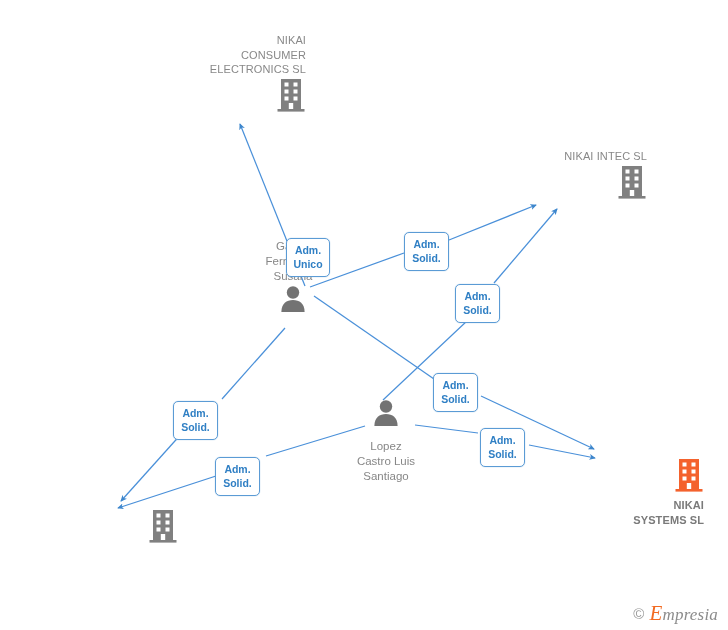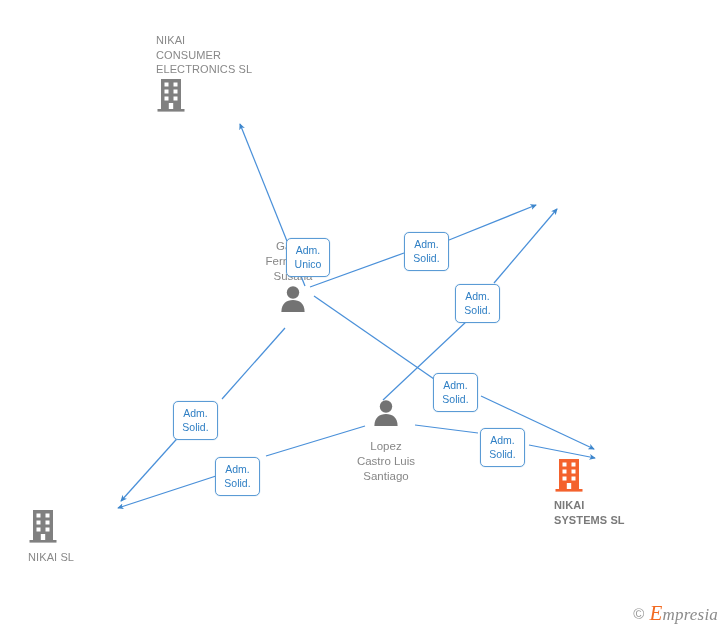--- a/index.html
+++ b/index.html
@@ -16,21 +16,21 @@
     overflow:hidden;
   }
   #edge-layer{
     position:absolute;
     left:0; top:0;
     width:728px; height:630px;
   }
 
   
   .node{ position:absolute; }
-  .company{ width:150px; margin-left:-75px; text-align:left; }
+  .company{ width:150px; margin-left:-75px; text-align:right; }
   .company .label{
     font-size:11px;
     line-height:14.5px;
     color:#888888;
     letter-spacing:.1px;
     white-space:pre-line;
   }
   .company.focal .label{ color:#7a7a7a; font-weight:bold; }
   .company .glyph{ display:block; line-height:0; }
   .company .glyph svg{ display:inline-block; }
@@ -52,20 +52,21 @@
     background:#ffffff;
     border:1.6px solid #5b9bd5;
     border-radius:5px;
     color:#2f7fc4;
     font-size:10.5px;
     line-height:14px;
     text-align:center;
     padding:4px 6px 5px 6px;
     white-space:pre-line;
     box-shadow:0 0 0 .5px rgba(91,155,213,.18);
+    font-weight:bold;
   }
 
   
   #watermark{
     position:absolute;
     right:10px;
     bottom:6px;
     display:flex;
     align-items:center;
     gap:5px;
@@ -132,38 +133,55 @@
           <rect x="8.5" y="12.5" width="4" height="4"></rect>
           <rect x="17.5" y="12.5" width="4" height="4"></rect>
           <rect x="8.5" y="19.5" width="4" height="4"></rect>
           <rect x="17.5" y="19.5" width="4" height="4"></rect>
           <rect x="12.8" y="26" width="4.4" height="6"></rect>
         </g>
       </svg>
     </span>
   </div>
 
-
-  <div class="node company" style="left:103px; top:508px;">
+  <div class="node company" style="left:572px; top:149px;">
+    <div class="label">NIKAI INTEC  SL</div>
     <span class="glyph">
       <svg width="30" height="36" viewBox="0 0 30 36" xmlns="http://www.w3.org/2000/svg">
         <rect x="5" y="2" width="20" height="30" fill="#808080"></rect>
         <rect x="1.5" y="32" width="27" height="2.6" fill="#808080"></rect>
         <g fill="#ffffff">
           <rect x="8.5" y="5.5" width="4" height="4"></rect>
           <rect x="17.5" y="5.5" width="4" height="4"></rect>
           <rect x="8.5" y="12.5" width="4" height="4"></rect>
           <rect x="17.5" y="12.5" width="4" height="4"></rect>
           <rect x="8.5" y="19.5" width="4" height="4"></rect>
           <rect x="17.5" y="19.5" width="4" height="4"></rect>
           <rect x="12.8" y="26" width="4.4" height="6"></rect>
         </g>
       </svg>
     </span>
-    <div class="label" style="margin-top:6px;">NIKAI SL</div>
+  </div>
+
+  <div class="node company" style="left:103px; top:508px;">
+    <span class="glyph">
+      <svg width="30" height="36" viewBox="0 0 30 36" xmlns="http://www.w3.org/2000/svg">
+        <rect x="5" y="2" width="20" height="30" fill="#808080"></rect>
+        <rect x="1.5" y="32" width="27" height="2.6" fill="#808080"></rect>
+        <g fill="#ffffff">
+          <rect x="8.5" y="5.5" width="4" height="4"></rect>
+          <rect x="17.5" y="5.5" width="4" height="4"></rect>
+          <rect x="8.5" y="12.5" width="4" height="4"></rect>
+          <rect x="17.5" y="12.5" width="4" height="4"></rect>
+          <rect x="8.5" y="19.5" width="4" height="4"></rect>
+          <rect x="17.5" y="19.5" width="4" height="4"></rect>
+          <rect x="12.8" y="26" width="4.4" height="6"></rect>
+        </g>
+      </svg>
+    </span>
   </div>
 
   <div class="node company focal" style="left:629px; top:457px;">
     <span class="glyph">
       <svg width="30" height="36" viewBox="0 0 30 36" xmlns="http://www.w3.org/2000/svg">
         <rect x="5" y="2" width="20" height="30" fill="#f4622d"></rect>
         <rect x="1.5" y="32" width="27" height="2.6" fill="#f4622d"></rect>
         <g fill="#ffffff">
           <rect x="8.5" y="5.5" width="4" height="4"></rect>
           <rect x="17.5" y="5.5" width="4" height="4"></rect>

